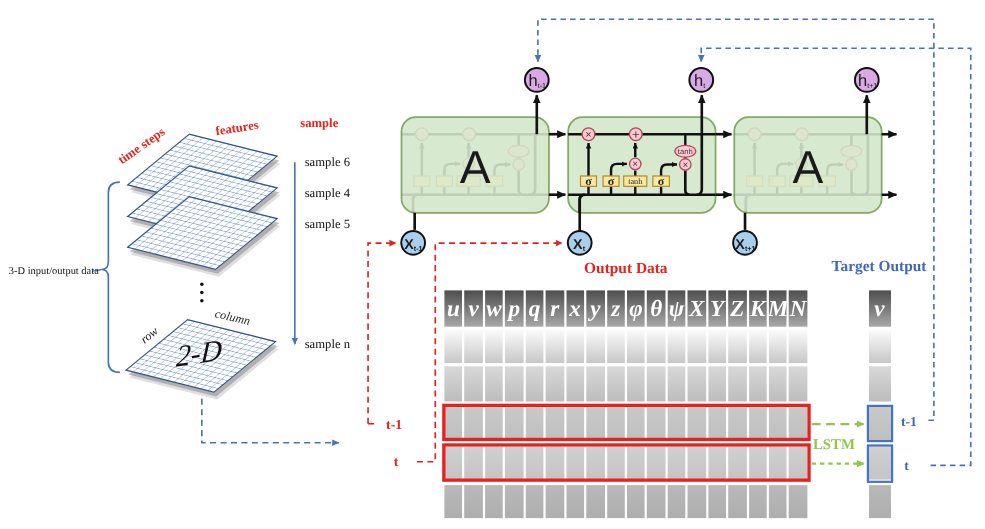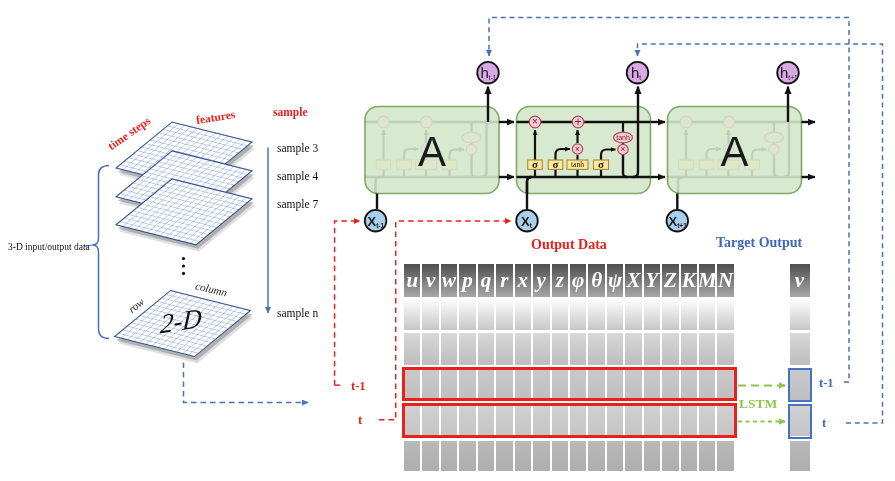--- a/index.html
+++ b/index.html
@@ -18,21 +18,21 @@
   #lbl-features{left:196px;top:111.5px;font-size:11.5px;transform:rotate(-9deg);transform-origin:center;}
   #lbl-samples{left:273px;top:107px;font-size:11.5px;}
   .sample-lbl{font-size:11.5px;color:#111;}
   #lbl-3d{left:8px;top:243px;font-size:9.5px;color:#111;}
   #lbl-2d{left:160px;top:308px;font-size:27px;color:#111;transform:rotate(-9deg) skewX(-12deg);}
   #lbl-row{left:128px;top:300px;font-size:11px;color:#222;transform:rotate(-38deg);}
   #lbl-column{left:195px;top:284px;font-size:11px;color:#222;transform:rotate(13deg);}
 
   
   #lbl-input-data{left:531px;top:238px;font-size:14px;}
-  #lbl-target-output{left:716px;top:236px;font-size:14px;}
+  #lbl-target-output{left:756px;top:236px;font-size:14px;}
   #lbl-lstm{left:739px;top:397px;font-size:13.5px;}
   #lbl-red-t1{left:351px;top:380px;font-size:12.5px;}
   #lbl-red-t{left:358px;top:414px;font-size:12.5px;}
   #lbl-blue-t1{left:819px;top:377px;font-size:12.5px;}
   #lbl-blue-t{left:822px;top:417px;font-size:12.5px;}
 
   
   .dtable{position:absolute;}
   .trow{position:absolute;display:flex;gap:2px;left:0;}
   .cell{height:100%;}
@@ -219,23 +219,23 @@
         <text x="668.5" y="226" font-size="13"><tspan>X</tspan><tspan font-size="6.5" dy="2">t+1</tspan></text>
       </g>
     </g>
   </g>
 </svg>
 
 <div class="lbl red bold" id="lbl-time-steps">time steps</div>
 <div class="lbl red bold" id="lbl-features">features</div>
 <div class="lbl red bold" id="lbl-samples">sample</div>
 
-<div class="lbl sample-lbl" style="left:277px;top:143px;">sample 3</div>
+<div class="lbl sample-lbl" style="left:277px;top:143px;">sample 6</div>
 <div class="lbl sample-lbl" style="left:277px;top:170.5px;">sample 4</div>
-<div class="lbl sample-lbl" style="left:277px;top:198.5px;">sample 7</div>
+<div class="lbl sample-lbl" style="left:277px;top:198.5px;">sample 5</div>
 <div class="lbl sample-lbl" style="left:277px;top:307.5px;">sample n</div>
 
 <div class="lbl" id="lbl-3d">3-D input/output data</div>
 <div class="lbl ital" id="lbl-2d">2-D</div>
 <div class="lbl ital" id="lbl-row">row</div>
 <div class="lbl ital" id="lbl-column">column</div>
 
 <div class="lbl red bold" id="lbl-input-data">Output Data</div>
 <div class="lbl blue bold" id="lbl-target-output">Target Output</div>
 <div class="lbl green bold" id="lbl-lstm">LSTM</div>

